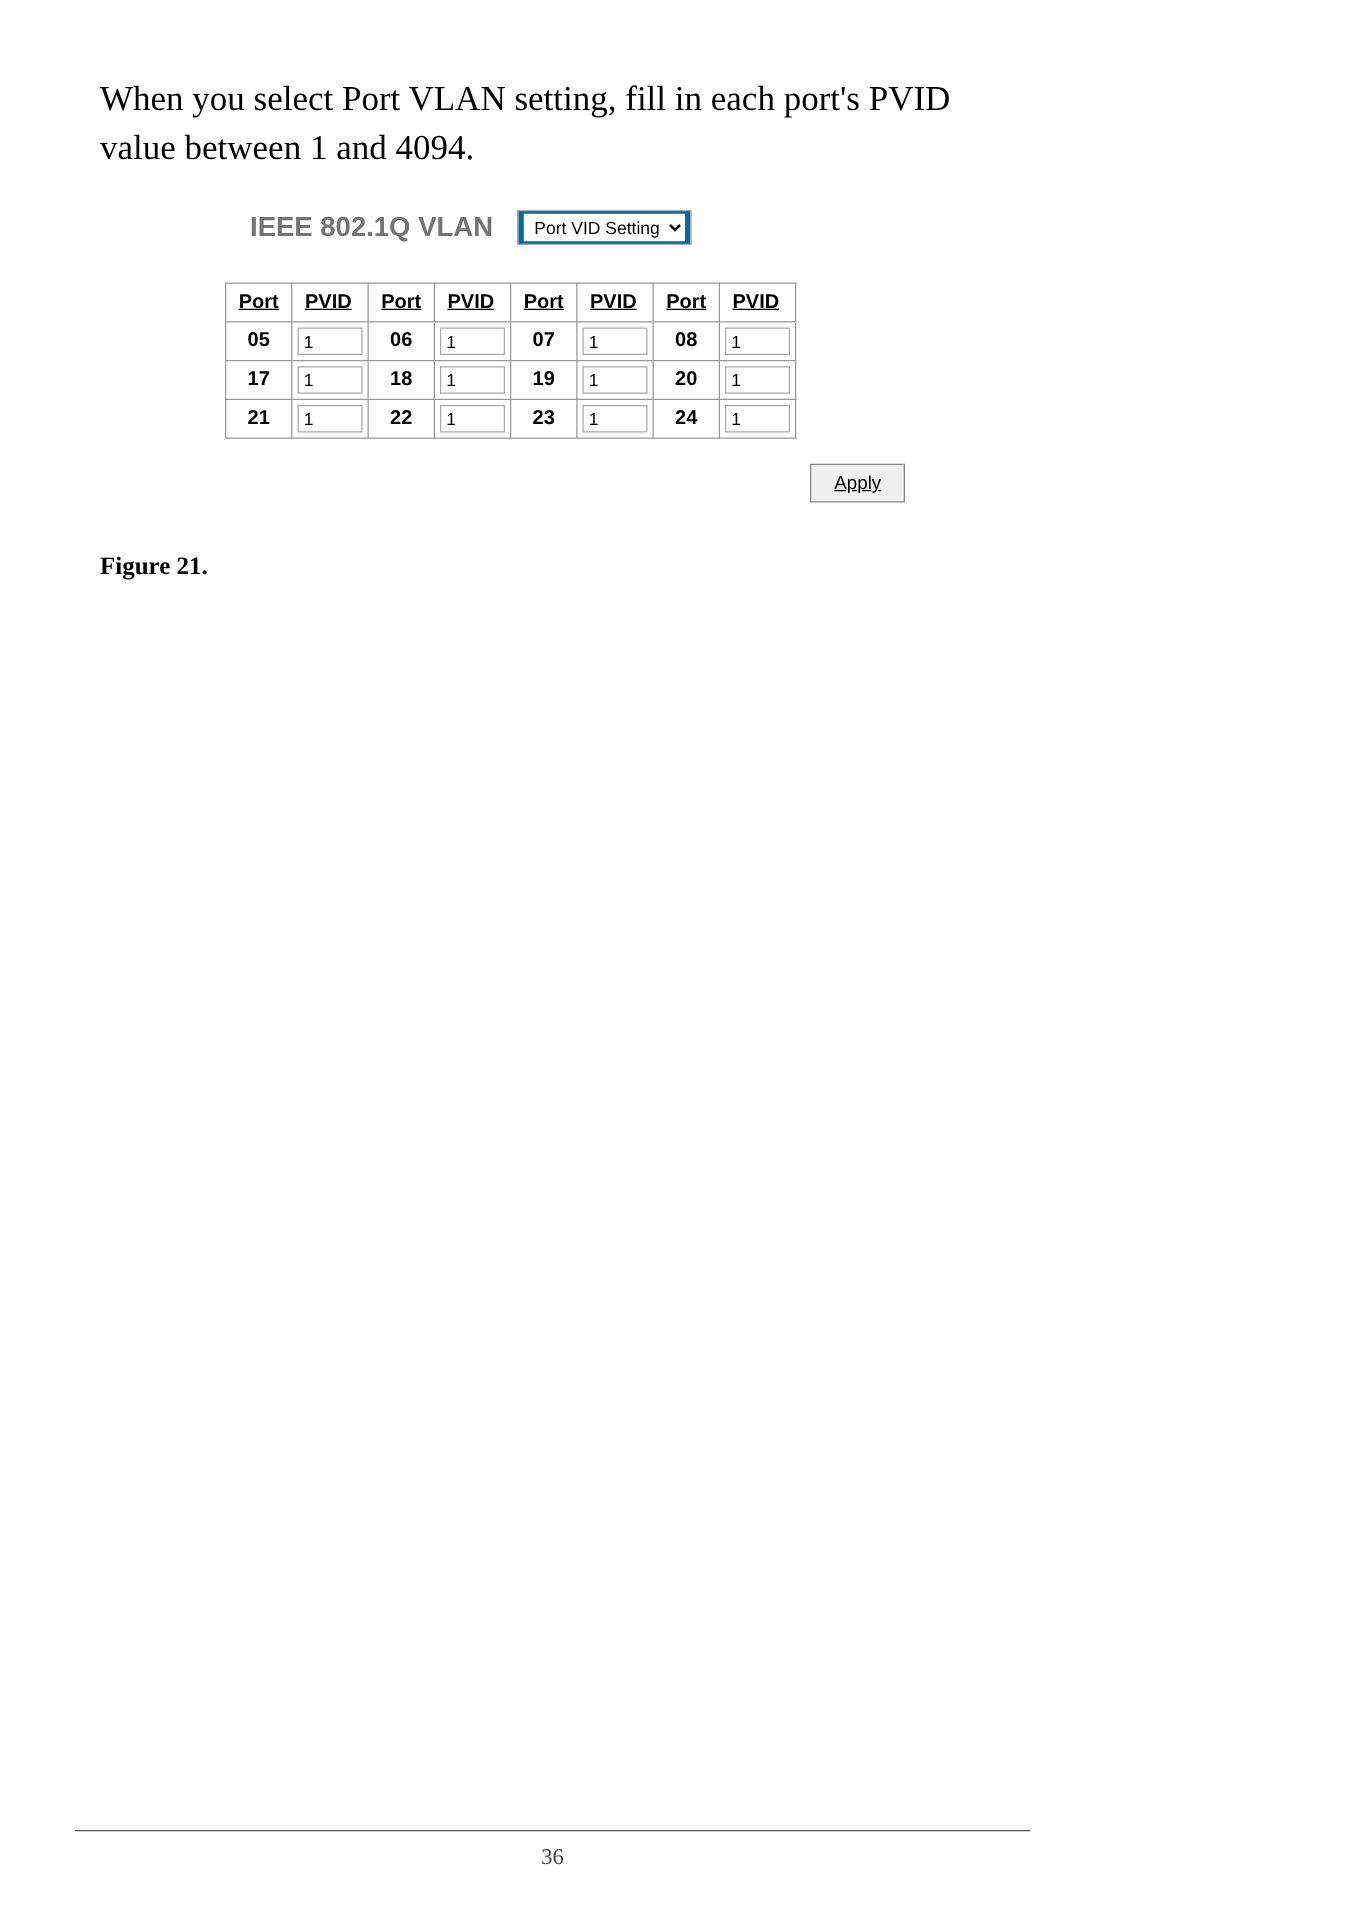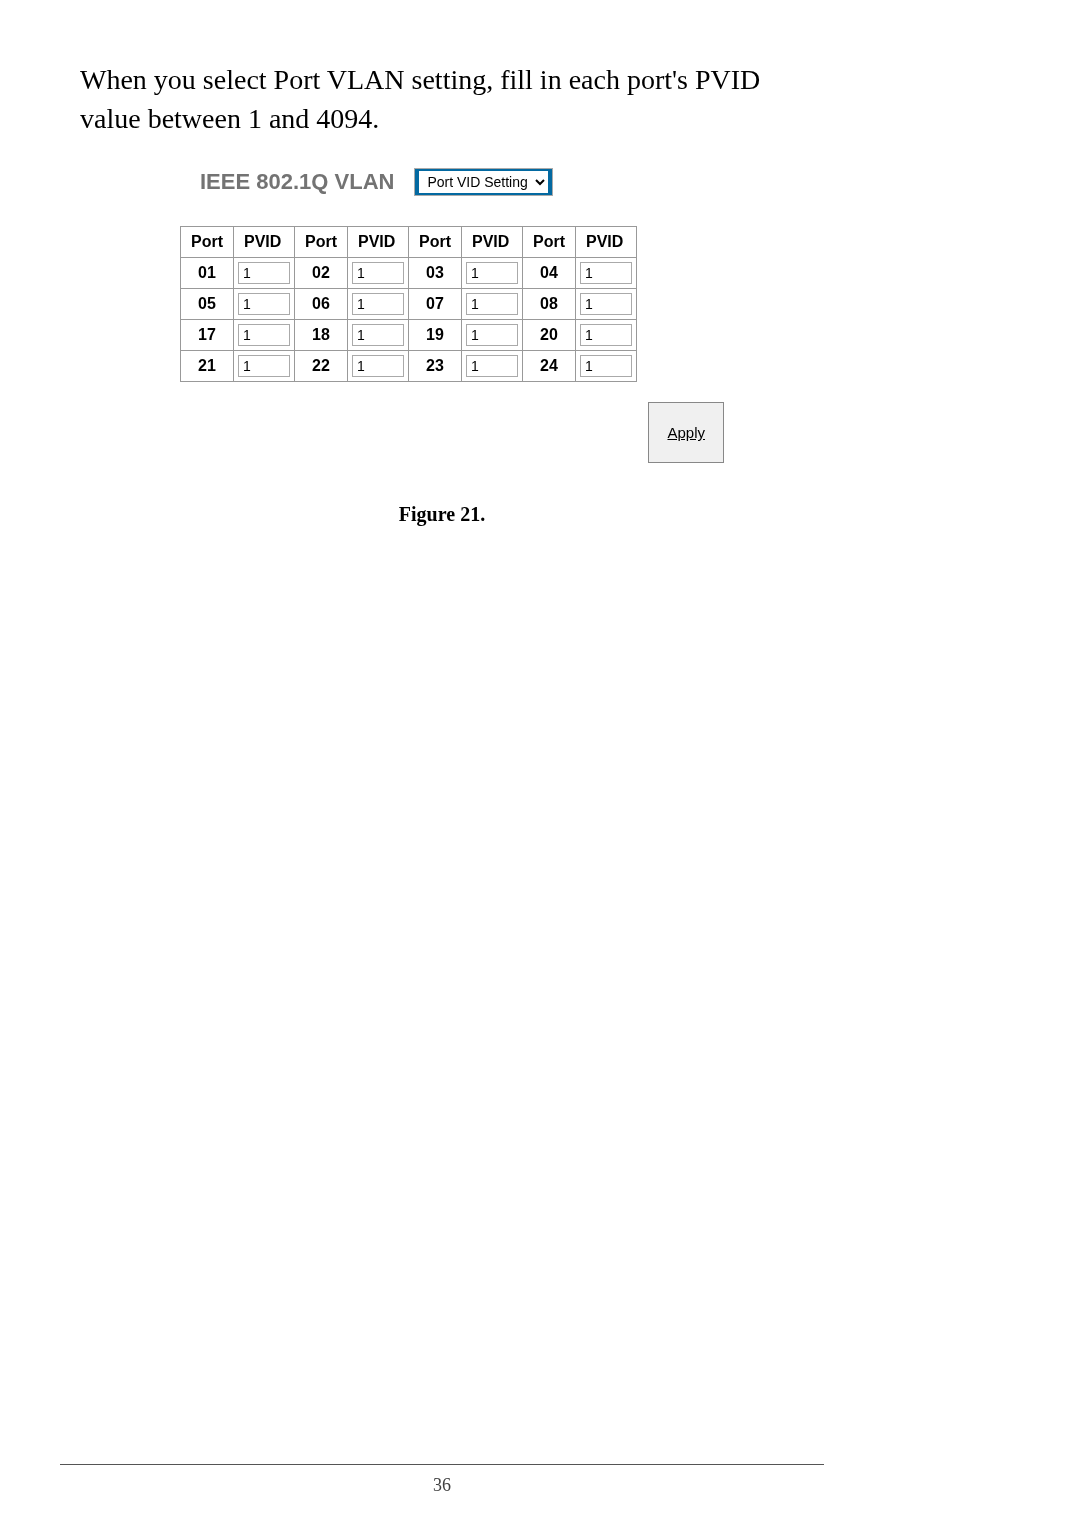--- a/index.html
+++ b/index.html
@@ -68,20 +68,21 @@
       font-family: Arial, sans-serif;
       font-size: 16px;
     }
 
     table th {
       font-weight: bold;
       padding: 6px 10px;
       border: 1px solid #999999;
       background: #ffffff;
       text-align: left;
+      text-decoration: underline;
     }
 
     table td {
       border: 1px solid #999999;
       padding: 4px 6px;
       vertical-align: middle;
     }
 
     .port-num {
       font-weight: bold;
@@ -104,29 +105,28 @@
 
     .apply-area {
       text-align: right;
       margin-right: 80px;
       margin-top: 20px;
     }
 
     .apply-btn {
       border: 1px solid #888888;
       background: #f0f0f0;
-      padding: 21px 18px;
+      padding: 6px 18px;
       font-size: 15px;
       font-family: Arial, sans-serif;
       cursor: pointer;
       text-decoration: underline;
     }
 
     .figure-caption {
-      text-align: center;
       font-size: 20px;
       font-weight: bold;
       margin-top: 40px;
       font-family: Times New Roman, serif;
     }
 
     .page-footer {
       position: absolute;
       bottom: 30px;
       left: 0;
@@ -171,30 +171,20 @@
           <th>PVID</th>
           <th>Port</th>
           <th>PVID</th>
           <th>Port</th>
           <th>PVID</th>
           <th>Port</th>
           <th>PVID</th>
         </tr>
       </thead>
       <tbody id="table-body">
-      <tr>
-            <td class="port-num">01</td>
-            <td class="pvid-cell"><input type="text" class="pvid-input" value="1" style=""></td>
-            <td class="port-num">02</td>
-            <td class="pvid-cell"><input type="text" class="pvid-input" value="1" style=""></td>
-            <td class="port-num">03</td>
-            <td class="pvid-cell"><input type="text" class="pvid-input" value="1" style=""></td>
-            <td class="port-num">04</td>
-            <td class="pvid-cell"><input type="text" class="pvid-input" value="1" style=""></td>
-          </tr>
           <tr>
             <td class="port-num">05</td>
             <td class="pvid-cell"><input type="text" class="pvid-input" value="1" style=""></td>
             <td class="port-num">06</td>
             <td class="pvid-cell"><input type="text" class="pvid-input" value="1" style=""></td>
             <td class="port-num">07</td>
             <td class="pvid-cell"><input type="text" class="pvid-input" value="1" style=""></td>
             <td class="port-num">08</td>
             <td class="pvid-cell"><input type="text" class="pvid-input" value="1" style=""></td>
           </tr>

